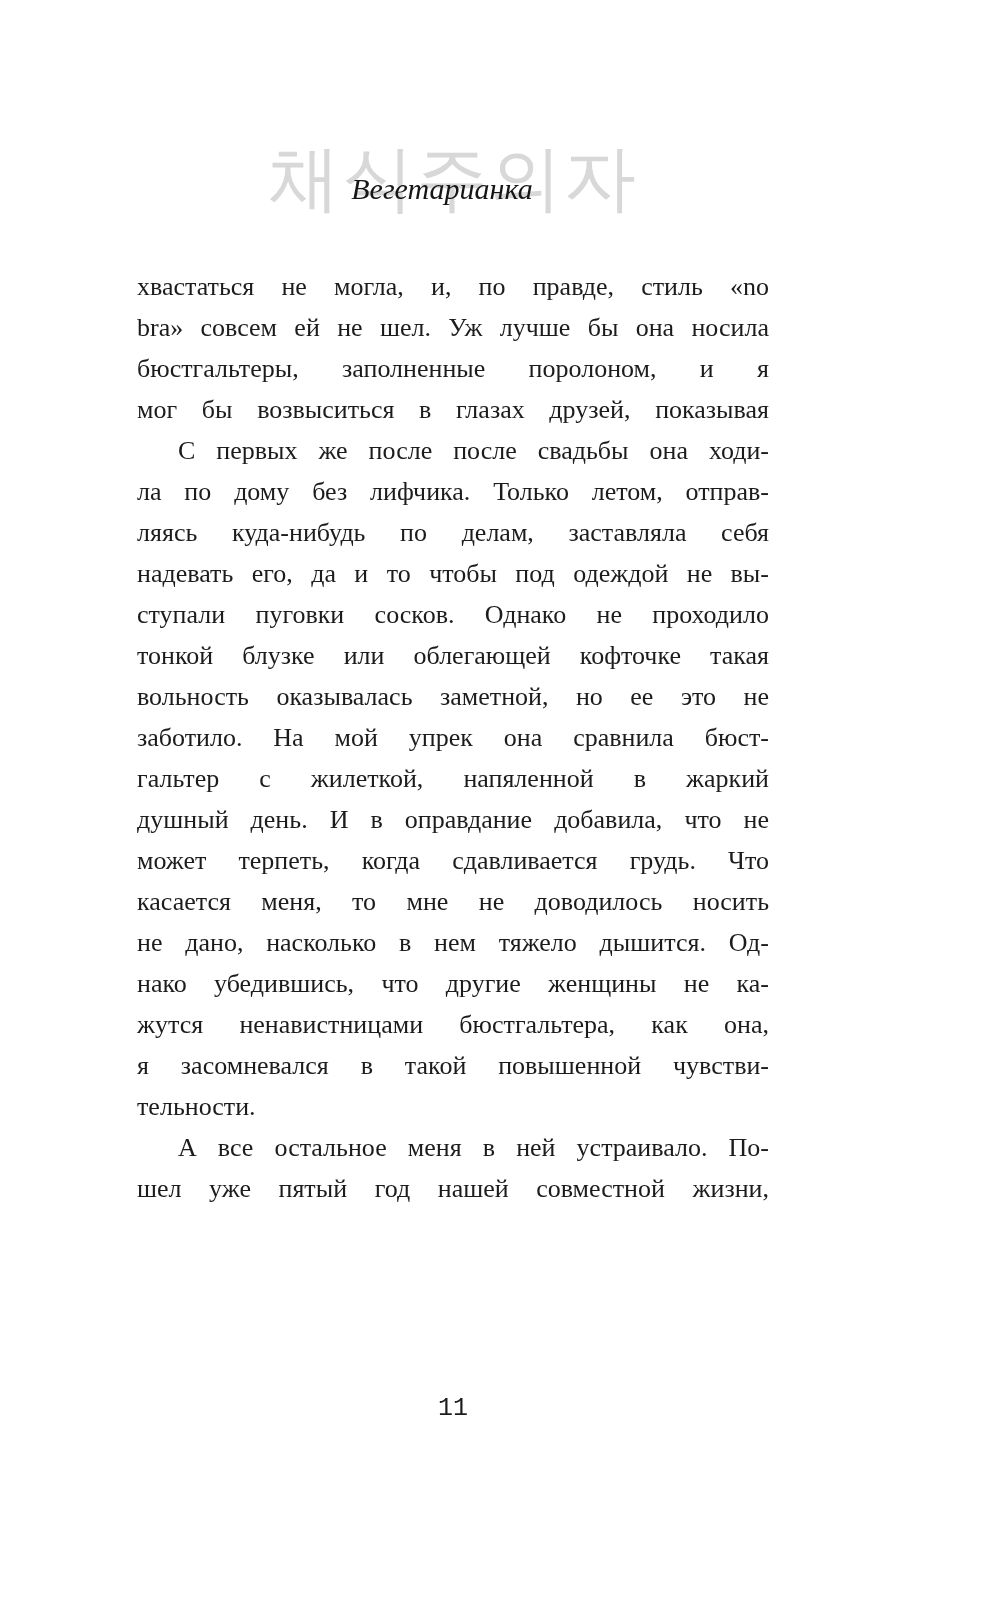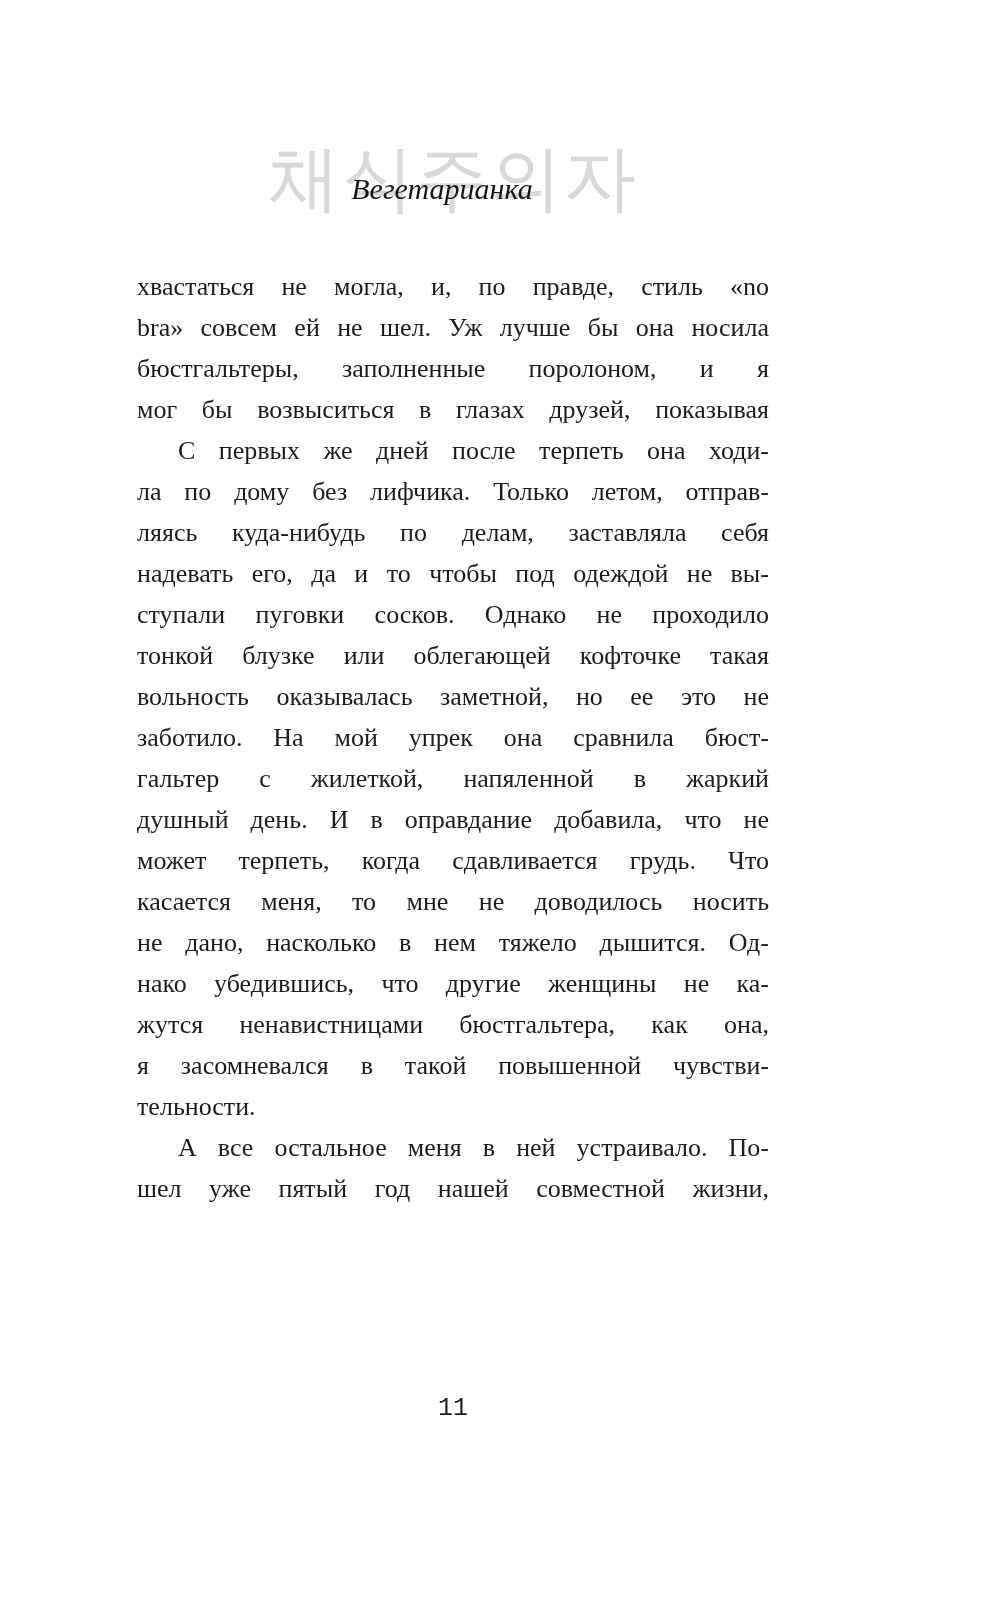--- a/index.html
+++ b/index.html
@@ -83,21 +83,21 @@
   </div>
 
   <div class="body-text">
       <div class="paragraph">
         <div class="line">хвастаться не могла, и, по правде, стиль «no</div>
         <div class="line">bra» совсем ей не шел. Уж лучше бы она носила</div>
         <div class="line">бюстгальтеры, заполненные поролоном, и я</div>
         <div class="line">мог бы возвыситься в глазах друзей, показывая</div>
       </div>
       <div class="paragraph">
-        <div class="line indent">С первых же дней после терпеть она ходи-</div>
+        <div class="line indent">С первых же после после свадьбы она ходи-</div>
         <div class="line">ла по дому без лифчика. Только летом, отправ-</div>
         <div class="line">ляясь куда-нибудь по делам, заставляла себя</div>
         <div class="line">надевать его, да и то чтобы под одеждой не вы-</div>
         <div class="line">ступали пуговки сосков. Однако не проходило</div>
         <div class="line">тонкой блузке или облегающей кофточке такая</div>
         <div class="line">вольность оказывалась заметной, но ее это не</div>
         <div class="line">заботило. На мой упрек она сравнила бюст-</div>
         <div class="line">гальтер с жилеткой, напяленной в жаркий</div>
         <div class="line">душный день. И в оправдание добавила, что не</div>
         <div class="line">может терпеть, когда сдавливается грудь. Что</div>

